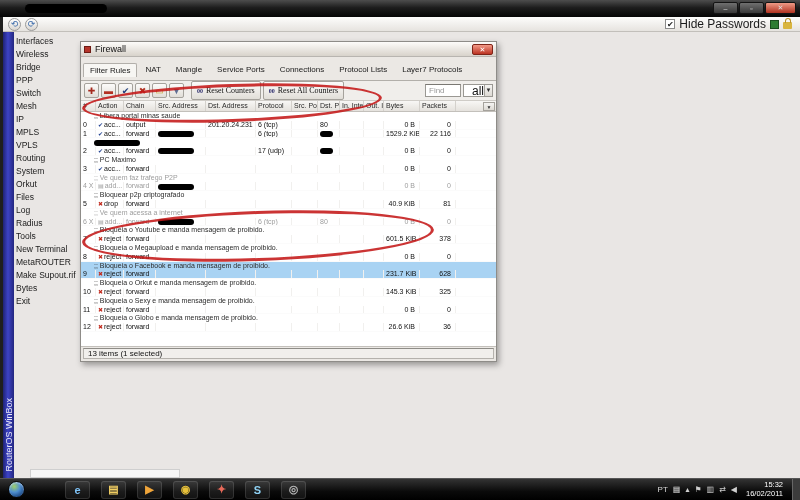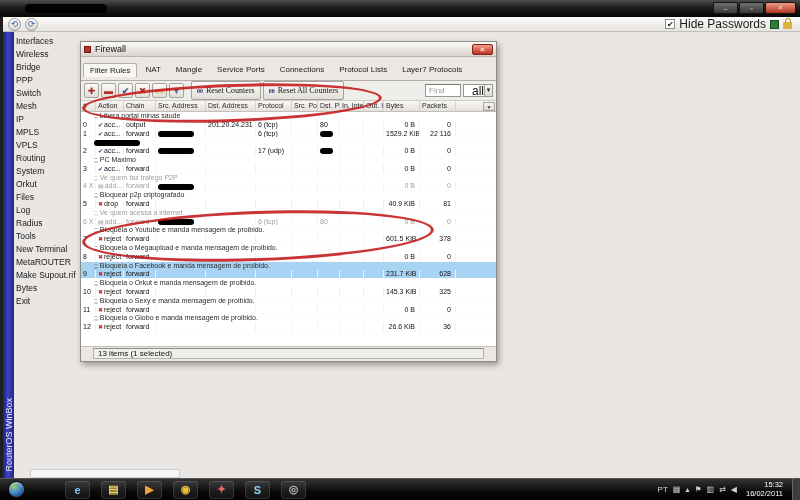--- a/index.html
+++ b/index.html
@@ -87,21 +87,21 @@
   .trow.dis { color:#9d9d9d; }
   .trow.dis .aicon { color:#9d9d9d !important; }
   .trow.sel { background:#a9d3f3; }
   .c.bytes,.c.packets { text-align:right; padding-right:4px; }
   .aicon { margin-right:1px; font-size:6px; }
   .aicon.accept { color:#1c3d8f; }
   .aicon.reject,.aicon.drop { color:#c22b1e; }
   .aicon.addlist { color:#8a8a8a; }
   .redact { display:inline-block; height:6px; border-radius:3px; background:#000; vertical-align:middle; }
 
-  .fw-status { height:15px; background:#ebe8e4; border-top:1px solid #c3c0bb; padding:1px 12px; }
+  .fw-status { height:15px; background:#ebe8e4; border-top:1px solid #c3c0bb; padding:1px 2px; }
   .scell { height:11px; border:1px solid #b5b2ad; border-top-color:#8e8c87; background:#f1efec;
     font-size:8px; color:#111; padding:0 4px; line-height:10px; }
 
   
   .anno { position:absolute; border:3px solid #c41818; border-radius:50%; opacity:.88; pointer-events:none; }
 
   .fragment { position:absolute; left:30px; top:469px; width:150px; height:9px; background:#f6f6f6; border:1px solid #cfcfcf; }
 
   
   .taskbar { position:absolute; left:0; top:478px; width:800px; height:22px;

